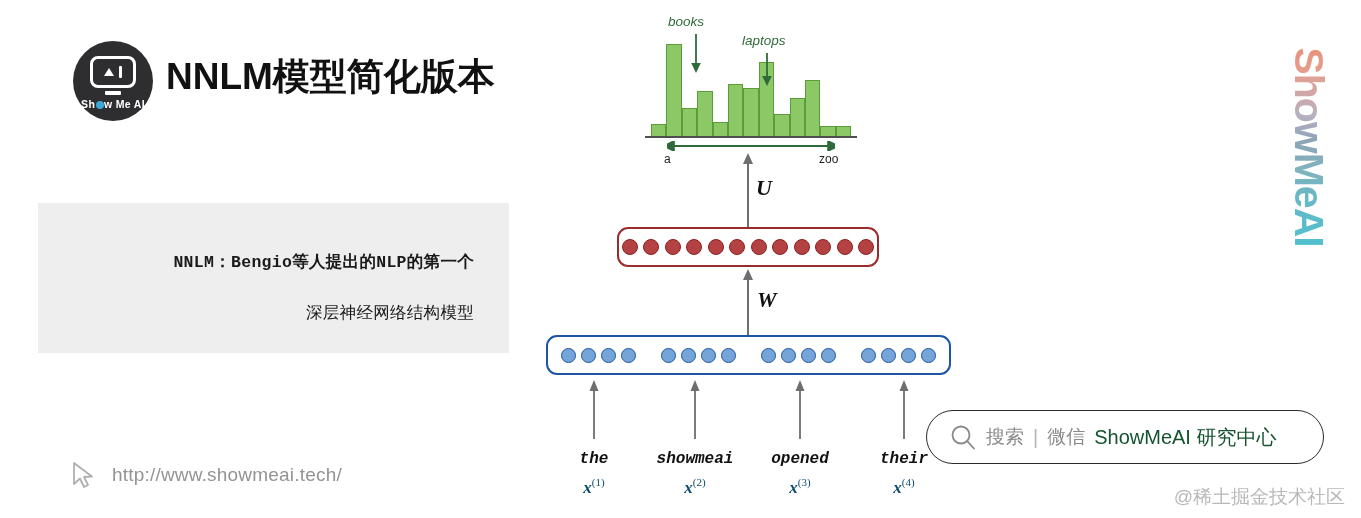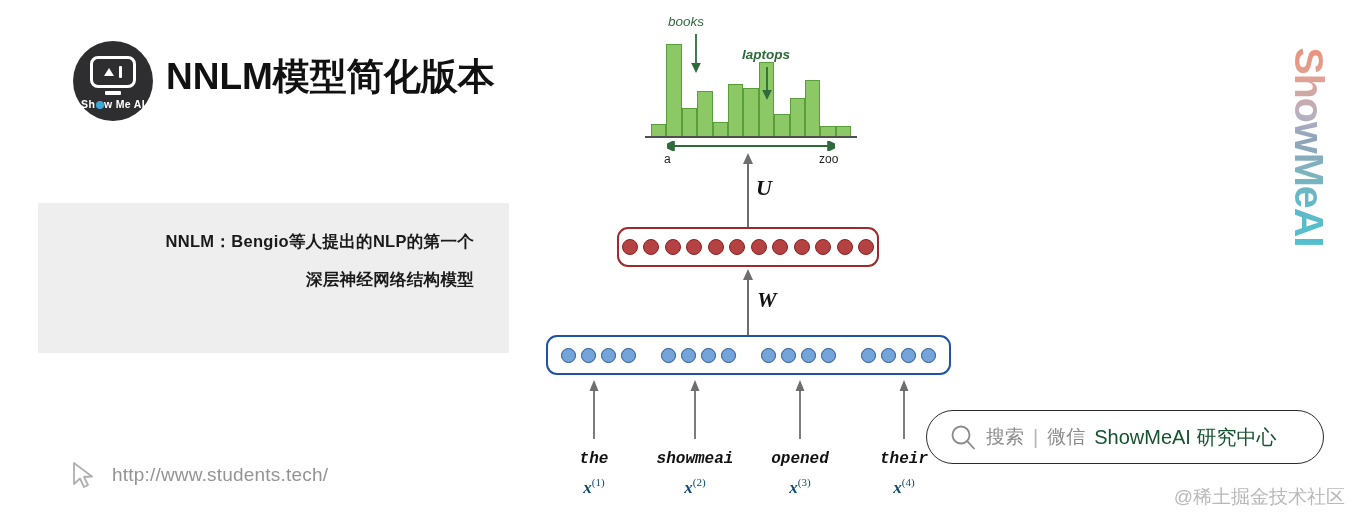--- a/index.html
+++ b/index.html
@@ -98,22 +98,22 @@
   }
   #desc-panel .line {
     font-size: 16.5px;
     color: #1a1a1a;
     font-weight: bold;
     text-align: right;
     padding-right: 35px;
     letter-spacing: .3px;
     white-space: nowrap;
   }
-  #desc-panel .line.l1 { margin-top: 28px; }
-  #desc-panel .line.l2 { margin-top: 16px; font-weight: bold; }
+  #desc-panel .line.l1 { margin-top: 48px; font-family: Liberation Mono, monospace; }
+  #desc-panel .line.l2 { margin-top: 29px; font-weight: normal; }
 
   
   #chart { position: absolute; left: 651px; top: 14px; width: 210px; height: 150px; }
   #chart .bars {
     position: absolute;
     left: 0; bottom: 28px;
     width: 200px;
     height: 92px;
     display: flex;
     align-items: flex-end;
@@ -146,21 +146,21 @@
   #chart .tick-label.right { left: 156px; margin-left: 12px; }
 
   .callout { position: absolute; }
   .callout .txt {
     font-size: 13.5px;
     font-style: italic;
     color: #2f6b3a;
     white-space: nowrap;
   }
   #callout-books { left: 668px; top: 14px; }
-  #callout-laptops { left: 742px; top: 47px; font-weight: bold; }
+  #callout-laptops { left: 742px; top: 33px; }
   .down-arrow {
     position: absolute;
     width: 12px;
   }
   .down-arrow svg { display: block; }
 
   
   .vert-arrow { position: absolute; }
   .vert-arrow svg { display: block; }
   .weight-label {
@@ -526,21 +526,21 @@
     <span class="ph">微信</span>
     <span class="brandtxt">ShowMeAI 研究中心</span>
   </div>
 
   <div id="footer-url">
     <span class="cursor">
       <svg width="28" height="30" viewBox="0 0 28 30">
         <path d="M4,3 L4,24 L10,18.5 L14,27 L18,25 L14,17 L22,16.5 z" fill="none" stroke="#b0b0b0" stroke-width="1.8" stroke-linejoin="round"></path>
       </svg>
     </span>
-    <span class="url">http://www.students.tech/</span>
+    <span class="url">http://www.showmeai.tech/</span>
   </div>
 
   <div id="side-wordmark">
     <div class="rot">ShowMeAI</div>
   </div>
 
   <div id="watermark">@稀土掘金技术社区</div>
 
 </div>
 

